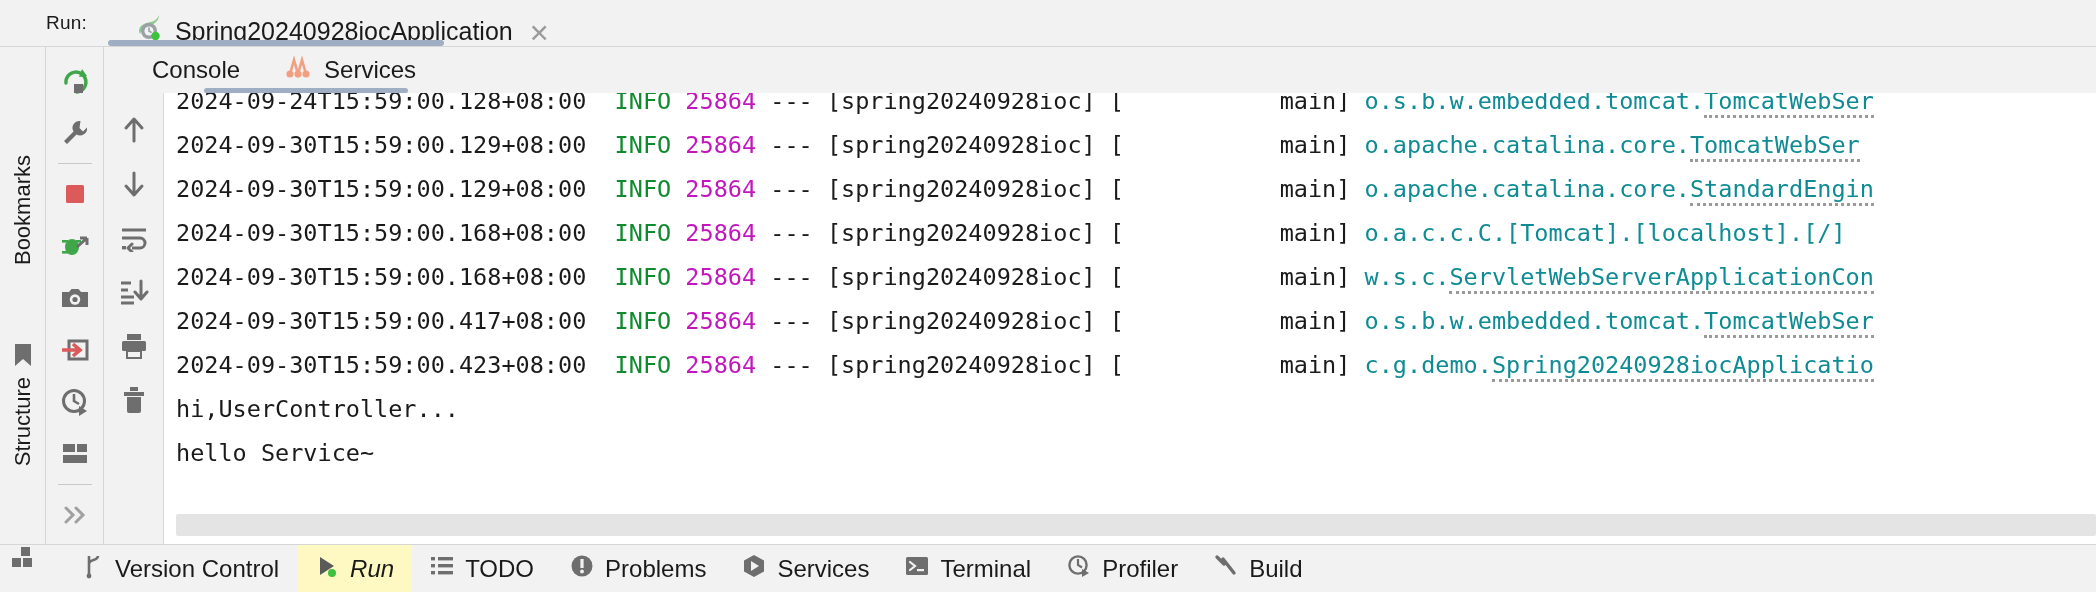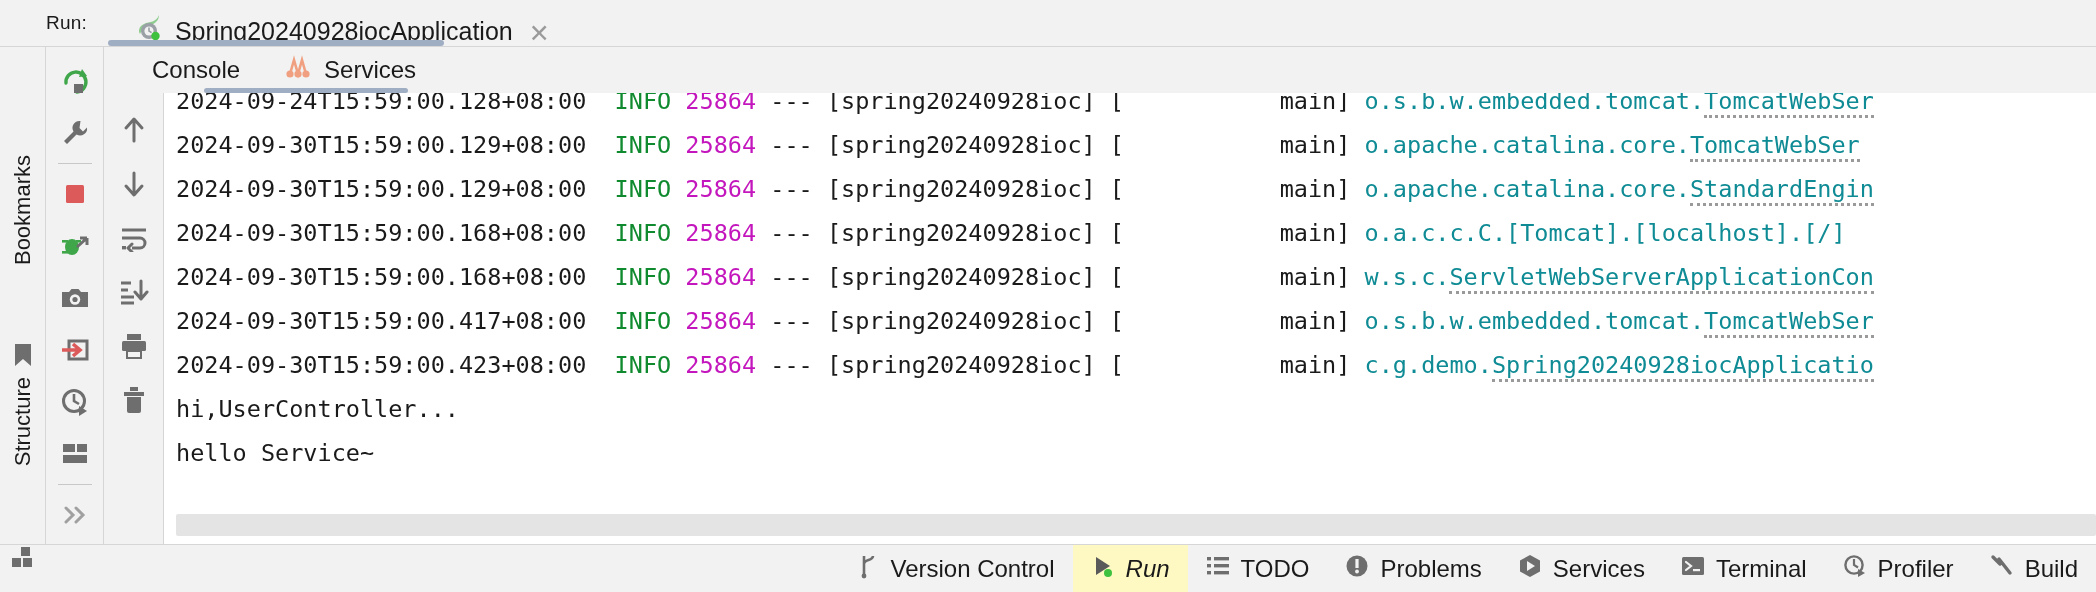--- a/index.html
+++ b/index.html
@@ -230,21 +230,20 @@
   }
 
   
   .status-bar {
     flex: 0 0 47px;
     background: #f2f2f2;
     border-top: 1px solid #d6d6d6;
     display: flex;
     align-items: center;
     padding-left: 64px;
-    justify-content: flex-end;
   }
   .sb-item {
     display: flex;
     align-items: center;
     height: 47px;
     padding: 0 18px;
     font-size: 24px;
     color: #1a1a1a;
     white-space: nowrap;
   }

